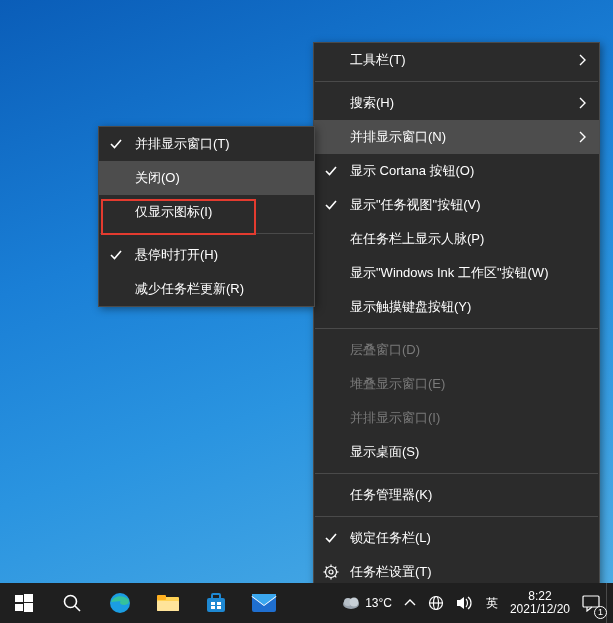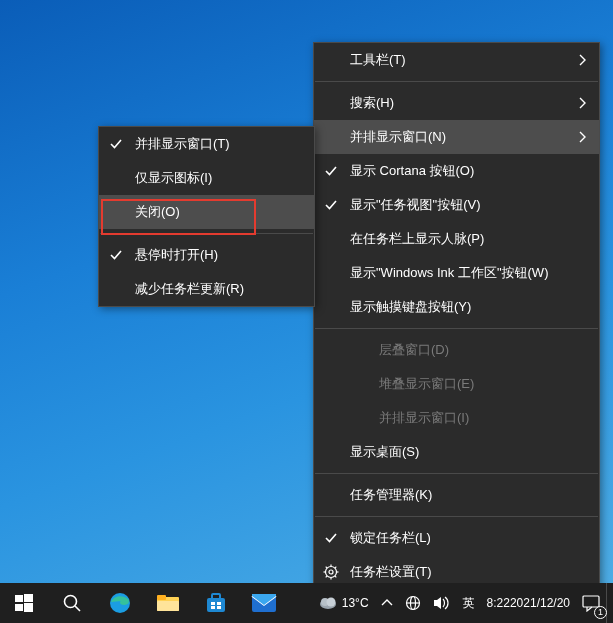--- a/index.html
+++ b/index.html
@@ -3,32 +3,32 @@
 <meta charset="utf-8">
 <style>
   html,body{margin:0;padding:0;width:613px;height:623px;overflow:hidden;font-family:"Segoe UI","Microsoft YaHei",sans-serif;font-size:13px;color:#fff;background:#000;}
   .desktop{position:relative;width:613px;height:623px;background:linear-gradient(160deg,#0a5db8 0%,#1a7fd6 35%,#2a94e0 60%,#52b0e6 100%);}
   
   .ctx{position:absolute;background:#2b2b2b;border:1px solid #4a4a4a;box-shadow:2px 2px 8px rgba(0,0,0,.4);}
   .ctx-main{left:313px;top:42px;width:285px;}
   .ctx-sub{left:98px;top:126px;width:215px;}
   .row{display:flex;align-items:center;height:34px;padding:0 2px 0 36px;position:relative;cursor:default;}
   .row.hover{background:#4d4d4d;}
-  .row.disabled{color:#7a7a7a;margin-left:29px;}
+  .row.disabled{color:#7a7a7a;}
   .row .chk{position:absolute;left:10px;top:50%;transform:translateY(-50%);width:14px;height:14px;}
   .row .gear{position:absolute;left:9px;top:50%;transform:translateY(-50%);width:16px;height:16px;}
   .row .arrow{position:absolute;right:12px;top:50%;transform:translateY(-50%);}
   .sep{height:1px;background:#4a4a4a;margin:4px 1px;}
   .redbox{position:absolute;border:2px solid #e43b2f;pointer-events:none;}
   
   .taskbar{position:absolute;left:0;bottom:0;width:100%;height:40px;background:#1f1f1f;display:flex;align-items:center;}
   .tbtn{width:48px;height:40px;display:flex;align-items:center;justify-content:center;}
   .tray{margin-left:auto;display:flex;align-items:center;height:40px;}
   .tray .seg{height:40px;display:flex;align-items:center;padding:0 6px;font-size:12px;color:#fff;}
-  .clock{flex-direction:row;justify-content:center;line-height:13px;font-size:11px;padding:0 8px;text-align:center;}
+  .clock{flex-direction:column;justify-content:center;line-height:13px;font-size:11px;padding:0 8px;text-align:center;}
   svg{display:block;}
 </style>
 </head>
 <body>
 
 <div class="desktop">
 
   <div class="ctx ctx-main">
     <div class="row">
       <span>工具栏(T)</span>
@@ -113,25 +113,25 @@
     </div>
   </div>
 
   <div class="ctx ctx-sub">
     <div class="row">
       <svg class="chk" viewBox="0 0 14 14">
           <path d="M2 7 L5.5 10.5 L12 3" stroke="#fff" stroke-width="1.6" fill="none"></path>
         </svg>
       <span>并排显示窗口(T)</span>
     </div>
-    <div class="row">
-      <span>仅显示图标(I)</span>
-    </div>
     <div class="row hover">
       <span>关闭(O)</span>
+    </div>
+    <div class="row">
+      <span>仅显示图标(I)</span>
     </div>
     <div class="sep"></div>
     <div class="row">
       <svg class="chk" viewBox="0 0 14 14">
           <path d="M2 7 L5.5 10.5 L12 3" stroke="#fff" stroke-width="1.6" fill="none"></path>
         </svg>
       <span>悬停时打开(H)</span>
     </div>
     <div class="row">
       <span>减少任务栏更新(R)</span>

